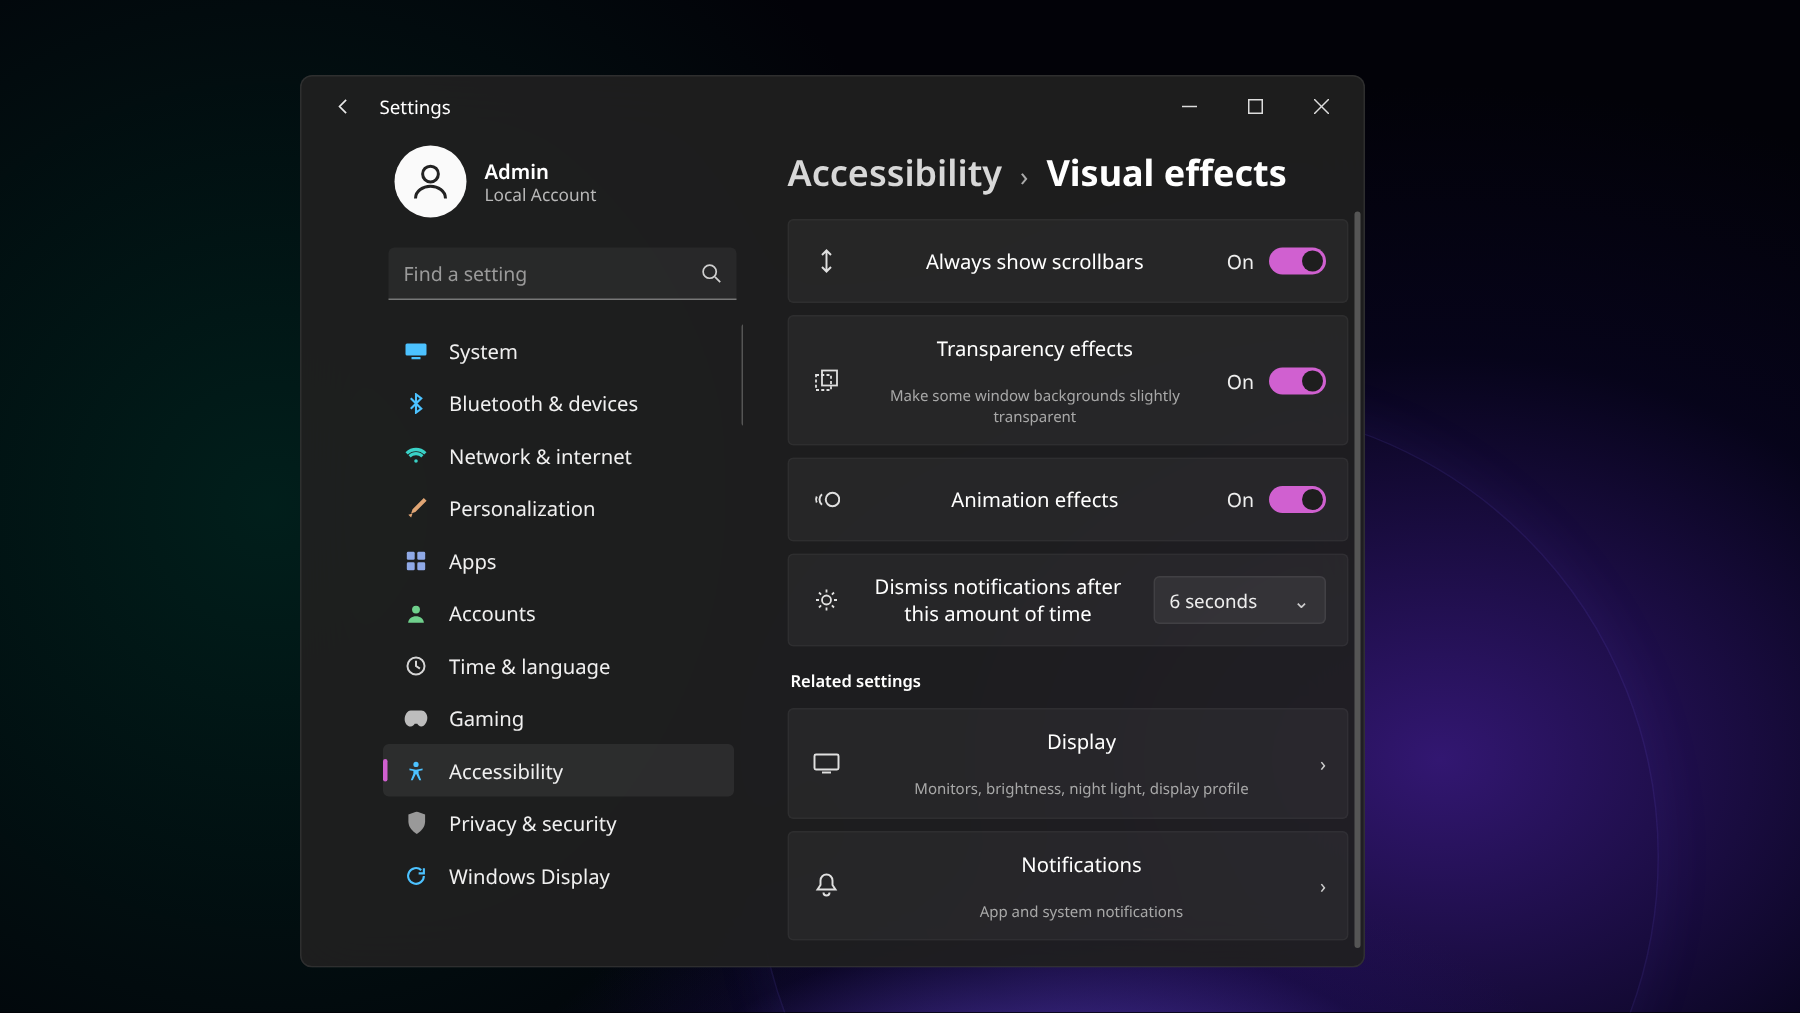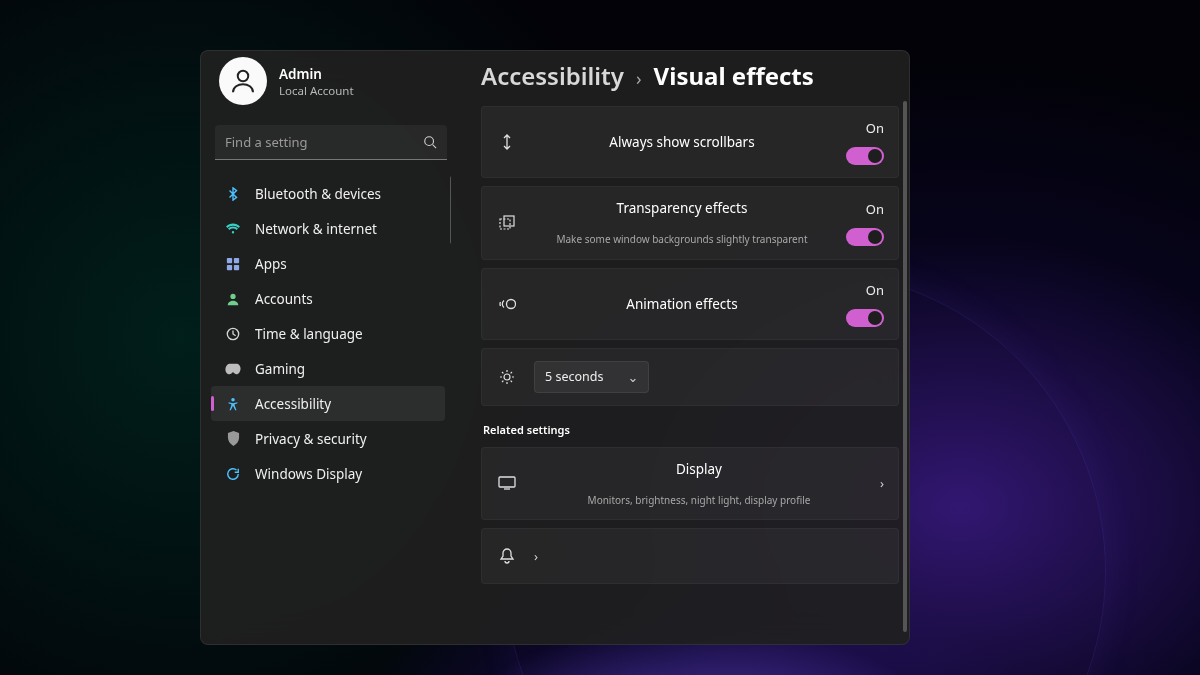--- a/index.html
+++ b/index.html
@@ -34,21 +34,21 @@
     height: 40px; display: flex; align-items: center; padding: 0 6px 0 14px;
   }
   .back-btn {
     width: 28px; height: 28px; display: flex; align-items: center; justify-content: center;
     border-radius: 4px; color: #fff; opacity: 0.9;
   }
   .title-text { margin-left: 10px; font-size: 12.5px; font-weight: 400; }
   .win-controls { margin-left: auto; display: flex; }
   .win-btn { width: 44px; height: 32px; display: flex; align-items: center; justify-content: center; color: #fff; opacity: 0.85; }
   .body { flex: 1; display: flex; min-height: 0; }
-  .sidebar { width: 260px; padding: 2px 10px 10px 10px; display: flex; flex-direction: column; }
+  .sidebar { width: 260px; padding: 2px 10px 10px 10px; display: flex; flex-direction: column; margin-left: 44px; }
   .profile { display: flex; align-items: center; gap: 12px; padding: 4px 8px 14px 8px; }
   .avatar {
     width: 48px; height: 48px; border-radius: 50%; background: #fafafa;
     display: flex; align-items: center; justify-content: center; color: #222;
   }
   .profile-name { font-size: 13.5px; font-weight: 600; }
   .profile-sub { font-size: 11.5px; color: #b8b8b8; }
   .search {
     margin: 6px 4px 2px 4px; position: relative;
     border-bottom: 1px solid rgba(255,255,255,0.4);
@@ -80,21 +80,21 @@
   .crumb2 { font-size: 24px; font-weight: 700; color: #fff; text-align: right; }
   .card {
     background: rgba(255,255,255,0.045); border: 1px solid rgba(255,255,255,0.04);
     border-radius: 4px; padding: 12px 14px; margin-bottom: 8px;
     display: flex; align-items: center; gap: 16px; min-height: 56px;
   }
   .card-icon { width: 22px; display: flex; align-items: center; justify-content: center; color: #e0e0e0; }
   .card-text { flex: 1; text-align: center; }
   .card-title { font-size: 13.5px; color: #fff; }
   .card-sub { font-size: 10px; color: #a8a8a8; margin-top: 16px; line-height: 1.35; }
-  .toggle-wrap { display: flex; align-items: flex-end; gap: 10px; flex-direction: column; }
+  .toggle-wrap { display: flex; align-items: flex-end; gap: 10px; }
   .toggle-label { font-size: 13px; color: #eee; }
   .toggle {
     width: 38px; height: 18px; border-radius: 10px; background: #d060d0; position: relative;
   }
   .toggle::after {
     content: ""; position: absolute; right: 2px; top: 2px; width: 14px; height: 14px;
     background: #1e1e1e; border-radius: 50%;
   }
   .select-box {
     background: rgba(255,255,255,0.06); border: 1px solid rgba(255,255,255,0.07);
@@ -106,20 +106,46 @@
   .main-scroll { position:absolute; right:2px; top:50px; width:4px; bottom:12px; background:rgba(255,255,255,0.03); border-radius:2px;}
   .main-scroll-thumb{ position:absolute; top:0; left:0; right:0; height:100%; background:#555; border-radius:2px;}
   svg { display:block; }
 </style>
 </head>
 <body>
 
 <div class="wallpaper"></div>
 
 <div class="window">
+  <div class="titlebar">
+    <div class="back-btn">
+      <svg width="14" height="14" viewBox="0 0 16 16" fill="none" stroke="currentColor" stroke-width="1.3">
+          <path d="M10 3 L5 8 L10 13"></path>
+        </svg>
+    </div>
+    <div class="title-text">Settings</div>
+    <div class="win-controls">
+      <div class="win-btn">
+        <svg width="10" height="10" viewBox="0 0 10 10" stroke="currentColor">
+            <line x1="0" y1="5" x2="10" y2="5"></line>
+          </svg>
+      </div>
+      <div class="win-btn">
+        <svg width="10" height="10" viewBox="0 0 10 10" fill="none" stroke="currentColor">
+            <rect x="0.5" y="0.5" width="9" height="9"></rect>
+          </svg>
+      </div>
+      <div class="win-btn close">
+        <svg width="10" height="10" viewBox="0 0 10 10" stroke="currentColor">
+            <line x1="0" y1="0" x2="10" y2="10"></line>
+            <line x1="10" y1="0" x2="0" y2="10"></line>
+          </svg>
+      </div>
+    </div>
+  </div>
 
   <div class="body">
     <div class="sidebar">
       <div class="profile">
         <div class="avatar">
           <svg width="30" height="30" viewBox="0 0 24 24" fill="none" stroke="#222" stroke-width="1.6">
               <circle cx="12" cy="8" r="4.2"></circle>
               <path d="M4 21c0-4 4-6.5 8-6.5s8 2.5 8 6.5"></path>
             </svg>
         </div>
@@ -135,33 +161,50 @@
           <svg width="14" height="14" viewBox="0 0 16 16" fill="none" stroke="currentColor" stroke-width="1.3">
               <circle cx="7" cy="7" r="5"></circle>
               <line x1="11" y1="11" x2="15" y2="15"></line>
             </svg>
         </span>
       </div>
 
       <div class="nav" style="position:relative; padding-right:6px;">
         <div class="nav-item">
           <span class="nav-icon" style="color:#4cc2ff;">
+            <svg width="16" height="16" viewBox="0 0 16 16" fill="currentColor">
+                <rect x="1" y="3" width="14" height="8" rx="1"></rect>
+                <rect x="5" y="12" width="6" height="1.5"></rect>
+              </svg>
+          </span>
+          <span>System</span>
+        </div>
+        <div class="nav-item">
+          <span class="nav-icon" style="color:#4cc2ff;">
             <svg width="14" height="14" viewBox="0 0 16 16" fill="none" stroke="currentColor" stroke-width="1.6">
                 <path d="M4 4l8 8-4 3V1l4 3-8 8"></path>
               </svg>
           </span>
           <span>Bluetooth &amp; devices</span>
         </div>
         <div class="nav-item">
           <span class="nav-icon" style="color:#39d1c6;">
             <svg width="16" height="16" viewBox="0 0 16 16" fill="currentColor">
                 <path d="M8 12.5a1.2 1.2 0 100-2.4 1.2 1.2 0 000 2.4zM3 7.5c2.8-2.8 7.2-2.8 10 0l-1.5 1.5c-1.9-1.9-5.1-1.9-7 0L3 7.5zM1 5.5c3.9-3.9 10.1-3.9 14 0L13.5 7c-3-3-8-3-11 0L1 5.5z"></path>
               </svg>
           </span>
           <span>Network &amp; internet</span>
+        </div>
+        <div class="nav-item">
+          <span class="nav-icon" style="color:#e0a574;">
+            <svg width="15" height="15" viewBox="0 0 16 16" fill="currentColor">
+                <path d="M13 1l2 2-8 8-3 1 1-3 8-8zM2 13l3-1-1 3-2-2z"></path>
+              </svg>
+          </span>
+          <span>Personalization</span>
         </div>
         <div class="nav-item">
           <span class="nav-icon" style="color:#8fa9e6;">
             <svg width="14" height="14" viewBox="0 0 16 16" fill="currentColor">
                 <rect x="1" y="1" width="6" height="6" rx="1"></rect>
                 <rect x="9" y="1" width="6" height="6" rx="1"></rect>
                 <rect x="1" y="9" width="6" height="6" rx="1"></rect>
                 <rect x="9" y="9" width="6" height="6" rx="1"></rect>
               </svg>
           </span>
@@ -278,22 +321,25 @@
         </div>
       </div>
 
       <div class="card">
         <div class="card-icon">
           <svg width="18" height="18" viewBox="0 0 18 18" fill="none" stroke="currentColor" stroke-width="1.2">
               <circle cx="9" cy="9" r="3"></circle>
               <path d="M9 2v2M9 14v2M2 9h2M14 9h2M4 4l1.4 1.4M12.6 12.6L14 14M4 14l1.4-1.4M12.6 5.4L14 4"></path>
             </svg>
         </div>
+        <div class="card-text">
+          <div class="card-title">Dismiss notifications after this amount of time</div>
+        </div>
         <div class="select-box">
-          <span>5 seconds</span>
+          <span>6 seconds</span>
           <span class="chevron">⌄</span>
         </div>
       </div>
 
       <div class="section-header">Related settings</div>
 
       <div class="card">
         <div class="card-icon">
           <svg width="18" height="14" viewBox="0 0 18 14" fill="none" stroke="currentColor" stroke-width="1.3">
               <rect x="1" y="1" width="16" height="10" rx="1"></rect>
@@ -306,20 +352,24 @@
         </div>
         <span class="chevron">›</span>
       </div>
 
       <div class="card">
         <div class="card-icon">
           <svg width="16" height="18" viewBox="0 0 16 18" fill="none" stroke="currentColor" stroke-width="1.3">
               <path d="M8 2a4 4 0 014 4v3l2 3H2l2-3V6a4 4 0 014-4zM6 14a2 2 0 004 0"></path>
             </svg>
         </div>
+        <div class="card-text">
+          <div class="card-title">Notifications</div>
+          <div class="card-sub">App and system notifications</div>
+        </div>
         <span class="chevron">›</span>
       </div>
 
       <div class="main-scroll">
         <div class="main-scroll-thumb"></div>
       </div>
     </div>
   </div>
 </div>
 

